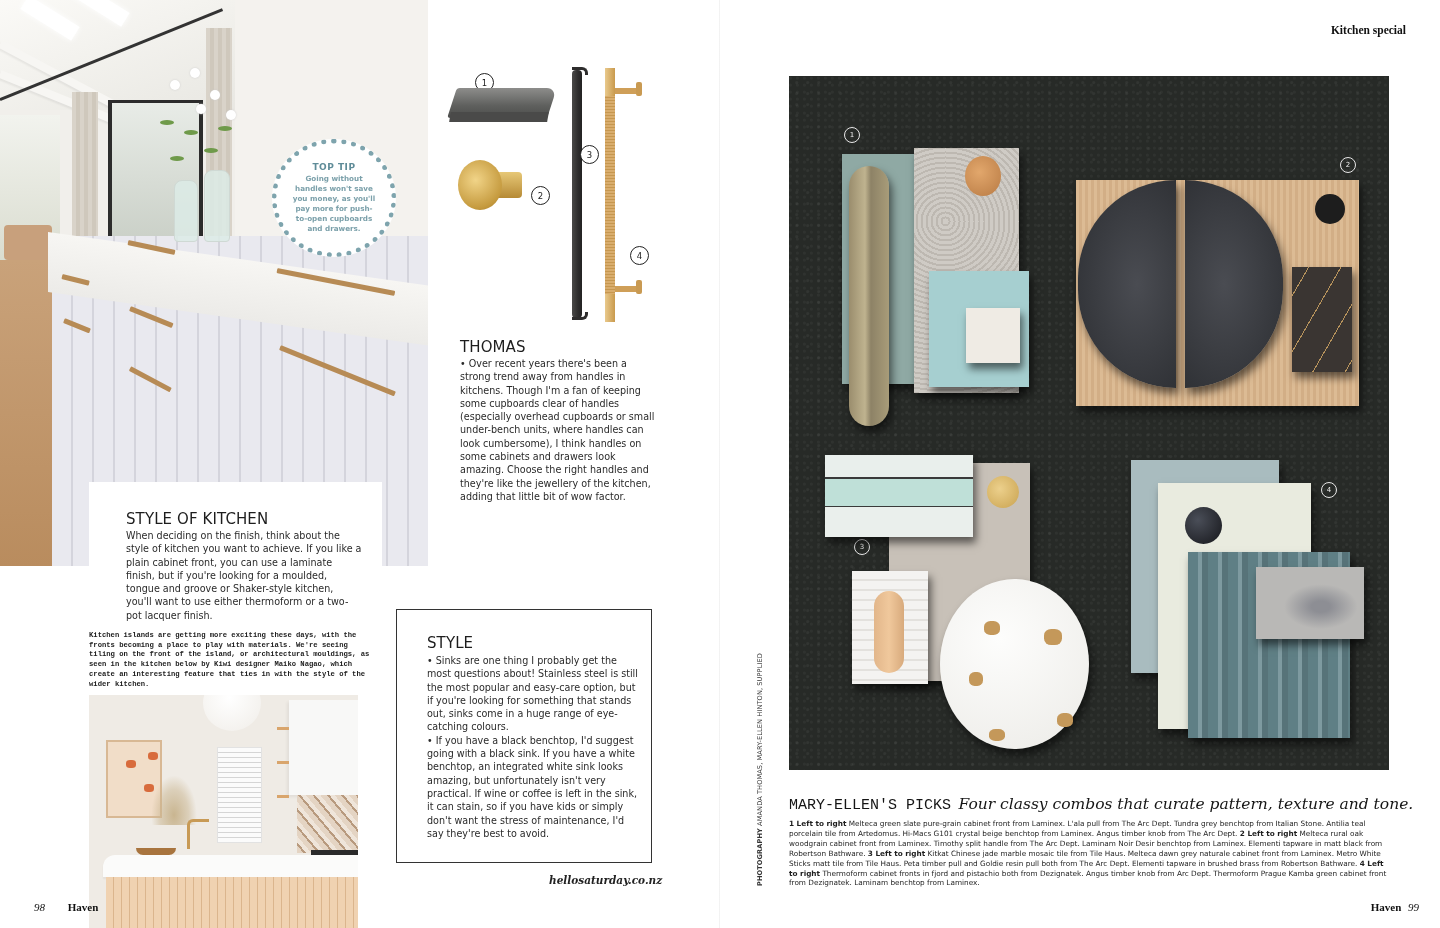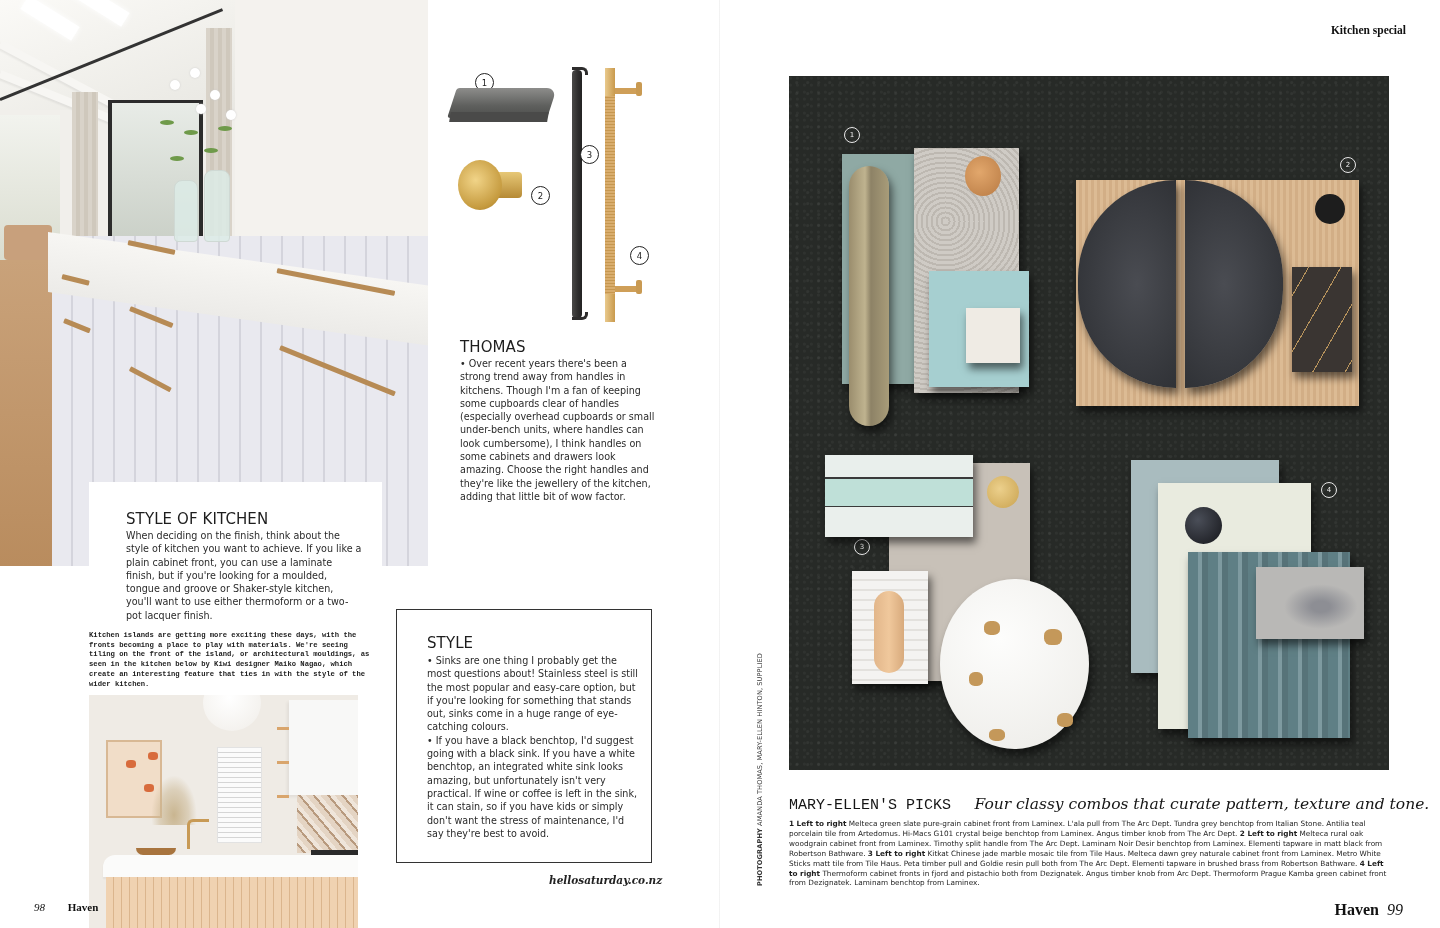--- a/index.html
+++ b/index.html
@@ -81,42 +81,42 @@
   
   .sinks-box { position: absolute; left: 396px; top: 609px; width: 256px; height: 254px; border: 1px solid #333; padding: 24px 8px 0 30px; }
   .sinks-box .body-text { margin-top: 2px; }
 
   .website { position: absolute; left: 549px; top: 874px; font-family: "DejaVu Serif", serif; font-style: italic; font-weight: bold; font-size: 10.5px; color: #222; }
 
   .folio-left { position: absolute; left: 34px; top: 901px; font-family: "Liberation Serif", serif; font-size: 11px; color: #111; }
   .folio-left .num, .folio-right .num { font-style: italic; margin-right: 20px; }
   .folio-right .num { margin-right: 0; margin-left: 4px; }
   .folio-left .mag, .folio-right .mag { font-weight: bold; }
-  .folio-right { position: absolute; right: 37px; top: 901px; font-family: "Liberation Serif", serif; font-size: 16px; color: #111; padding-left: 48px; }
+  .folio-right { position: absolute; right: 21px; top: 901px; font-family: "Liberation Serif", serif; font-size: 11px; color: #111; padding-left: 48px; }
 
   .section-tag { position: absolute; right: 34px; top: 24px; font-family: "Liberation Serif", serif; font-weight: bold; font-size: 11.5px; color: #111; }
 
   
   .moodboard { position: absolute; left: 789px; top: 76px; width: 600px; height: 694px; overflow: hidden;
     background:
       radial-gradient(circle at 20% 30%, rgba(255,255,255,0.04) 0 1px, transparent 2px),
       radial-gradient(circle at 70% 60%, rgba(255,255,255,0.05) 0 1px, transparent 2px),
       #272a27;
     background-size: 7px 7px, 11px 11px, auto; }
   .mb-badge { position: absolute; width: 16px; height: 16px; border-radius: 50%; border: 1px solid #e7e7e7; color: #eee; font-family: "DejaVu Sans", sans-serif; font-size: 7px; display: flex; align-items: center; justify-content: center; }
   .swatch { position: absolute; }
   .shadow { box-shadow: 3px 6px 8px rgba(0,0,0,0.55); }
 
   
   .photo-credit { position: absolute; left: 756px; top: 886px; transform: rotate(-90deg); transform-origin: left top; font-family: "DejaVu Sans", sans-serif; font-size: 6.6px; color: #333; white-space: nowrap; letter-spacing: 0.1px; }
   .photo-credit b { font-weight: bold; }
 
   .picks-heading { position: absolute; left: 789px; top: 795px; width: 620px; white-space: nowrap; }
   .picks-title { font-family: Liberation Mono, monospace; font-size: 15px; color: #151515; }
-  .picks-subtitle { font-family: "DejaVu Serif", serif; font-style: italic; font-size: 15.5px; color: #151515; margin-left: 19px; }
+  .picks-subtitle { font-family: "DejaVu Serif", serif; font-style: italic; font-size: 15.5px; color: #151515; margin-left: 3px; }
   .picks-body { position: absolute; left: 789px; top: 819px; width: 600px; font-family: "DejaVu Sans", sans-serif; font-size: 7.3px; line-height: 9.9px; color: #1e1e1e; }
   .picks-body b { font-weight: bold; }
 </style>
 </head>
 <body>
 
 <div class="spread">
 
   <div class="page-left">
 
@@ -151,20 +151,24 @@
         <div class="bloom" style="left:70px;top:30px;"></div>
         <div class="bloom" style="left:86px;top:50px;"></div>
         <div class="bloom" style="left:56px;top:44px;"></div>
         <div class="leaf" style="left:20px;top:60px;"></div>
         <div class="leaf" style="left:44px;top:70px;"></div>
         <div class="leaf" style="left:78px;top:66px;"></div>
         <div class="leaf" style="left:64px;top:88px;"></div>
         <div class="leaf" style="left:30px;top:96px;"></div>
       </div>
 
+      <div class="top-tip">
+        <div class="top-tip-title">TOP TIP</div>
+        <div class="top-tip-body">Going without handles won't save you money, as you'll pay more for push-to-open cupboards and drawers.</div>
+      </div>
     </div>
 
     <div class="style-box">
       <div class="section-heading">STYLE OF KITCHEN</div>
       <div class="body-text">When deciding on the finish, think about the style of kitchen you want to achieve. If you like a plain cabinet front, you can use a laminate finish, but if you're looking for a moulded, tongue and groove or Shaker-style kitchen, you'll want to use either thermoform or a two-pot lacquer finish.</div>
     </div>
 
     <div class="island-caption">Kitchen islands are getting more exciting these days, with the fronts becoming a place to play with materials. We're seeing tiling on the front of the island, or architectural mouldings, as seen in the kitchen below by Kiwi designer Maiko Nagao, which create an interesting feature that ties in with the style of the wider kitchen.</div>
 
     <div class="kitchen2">

